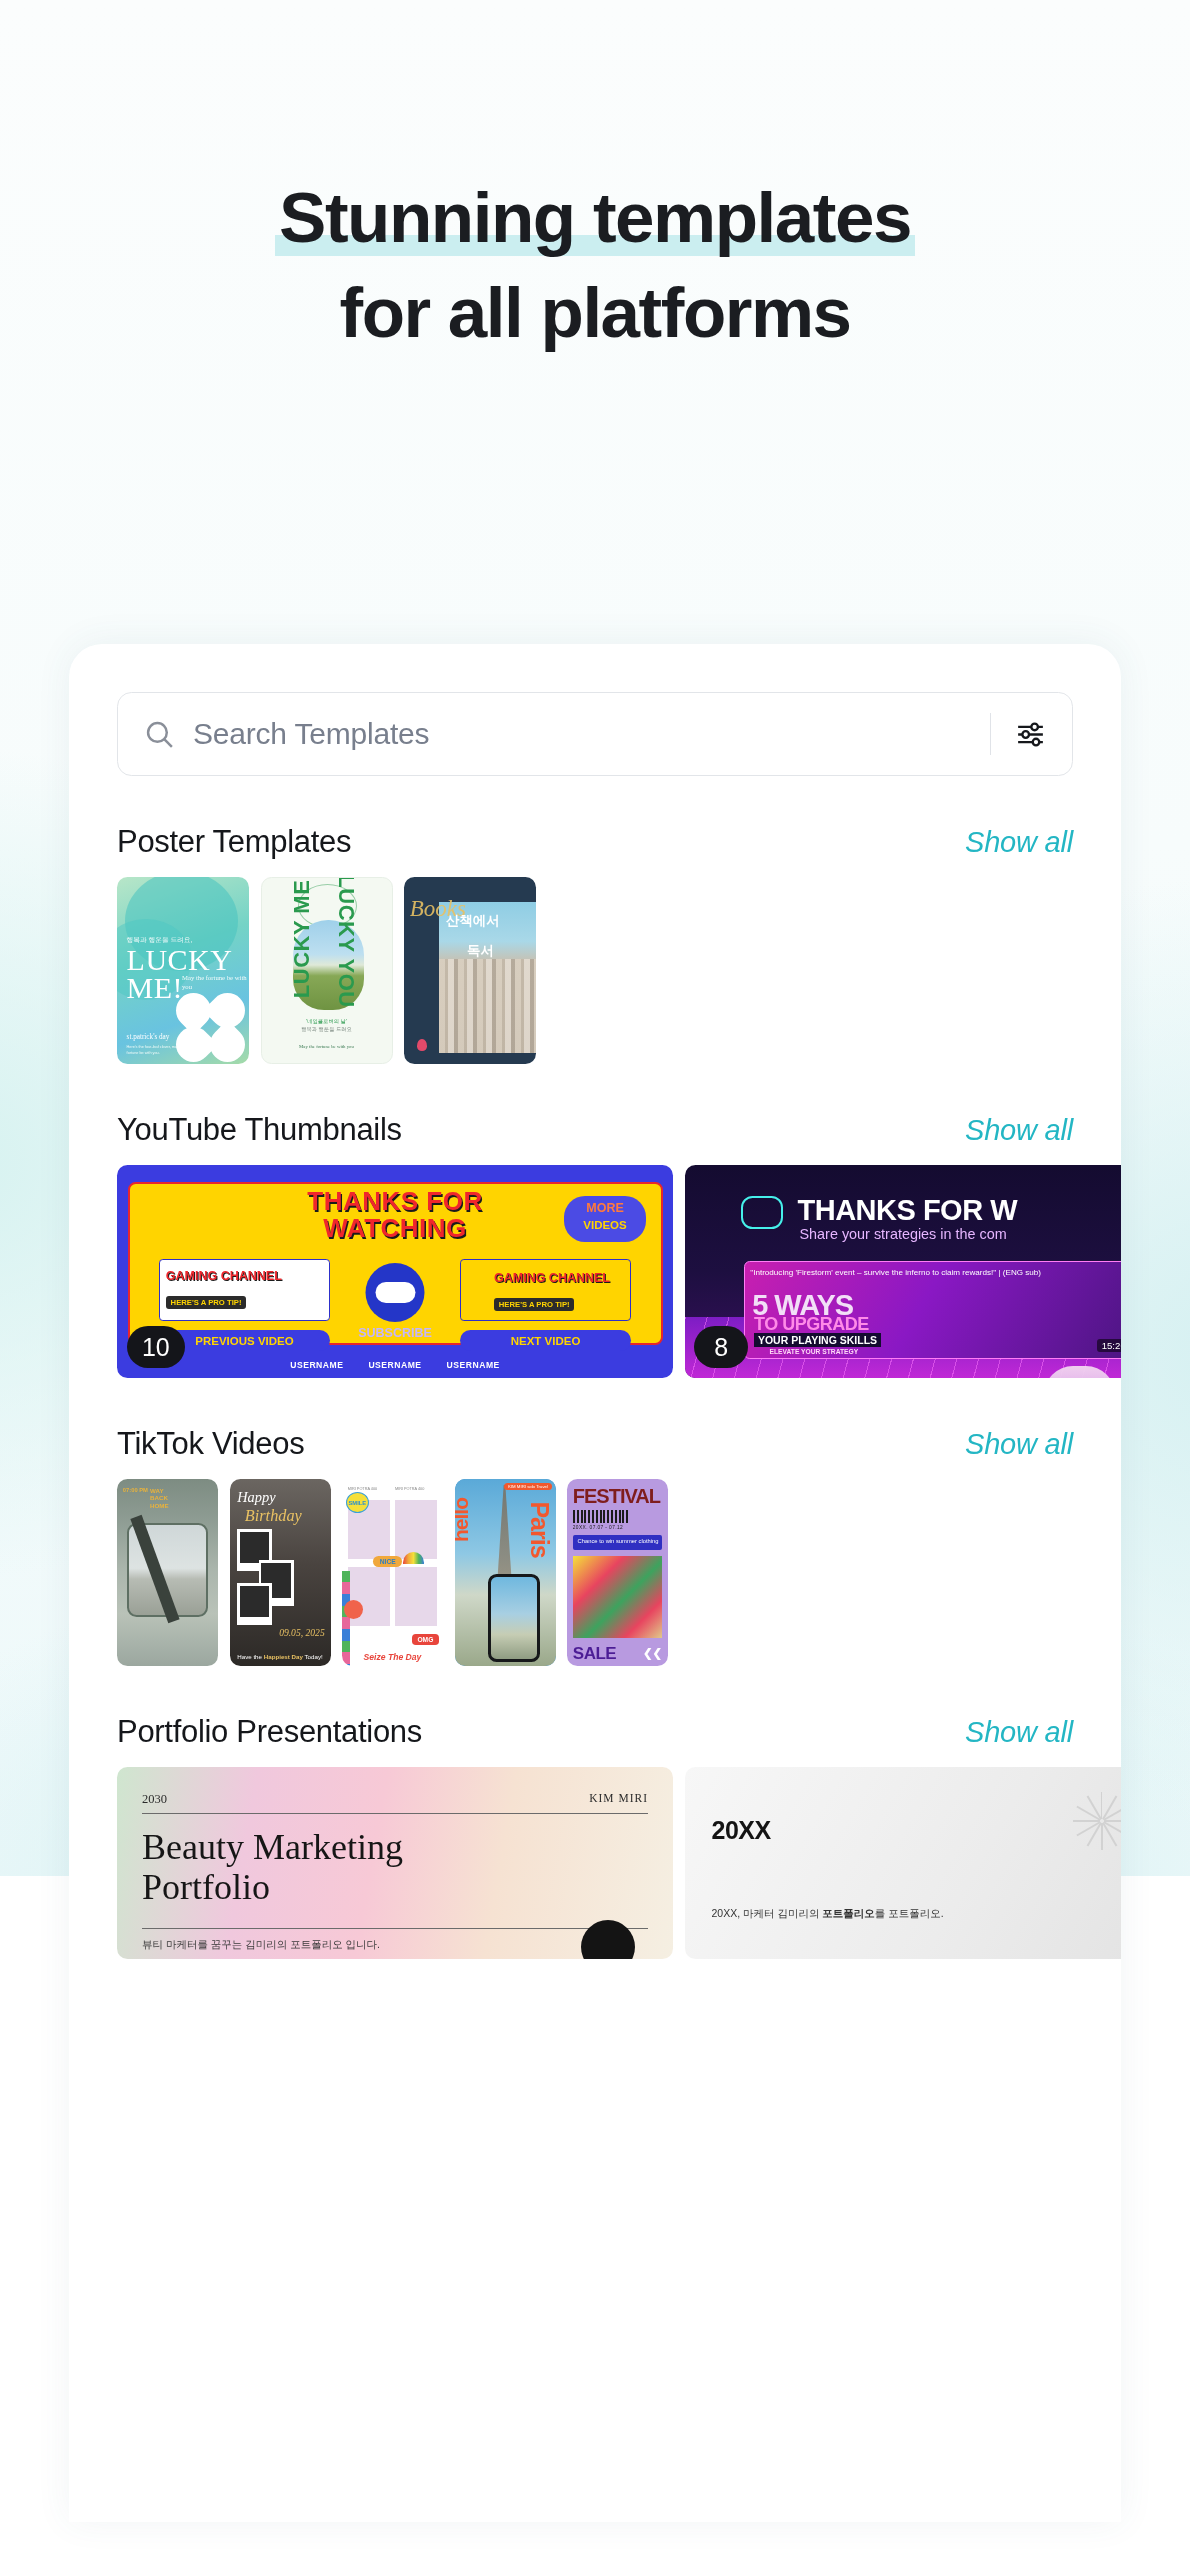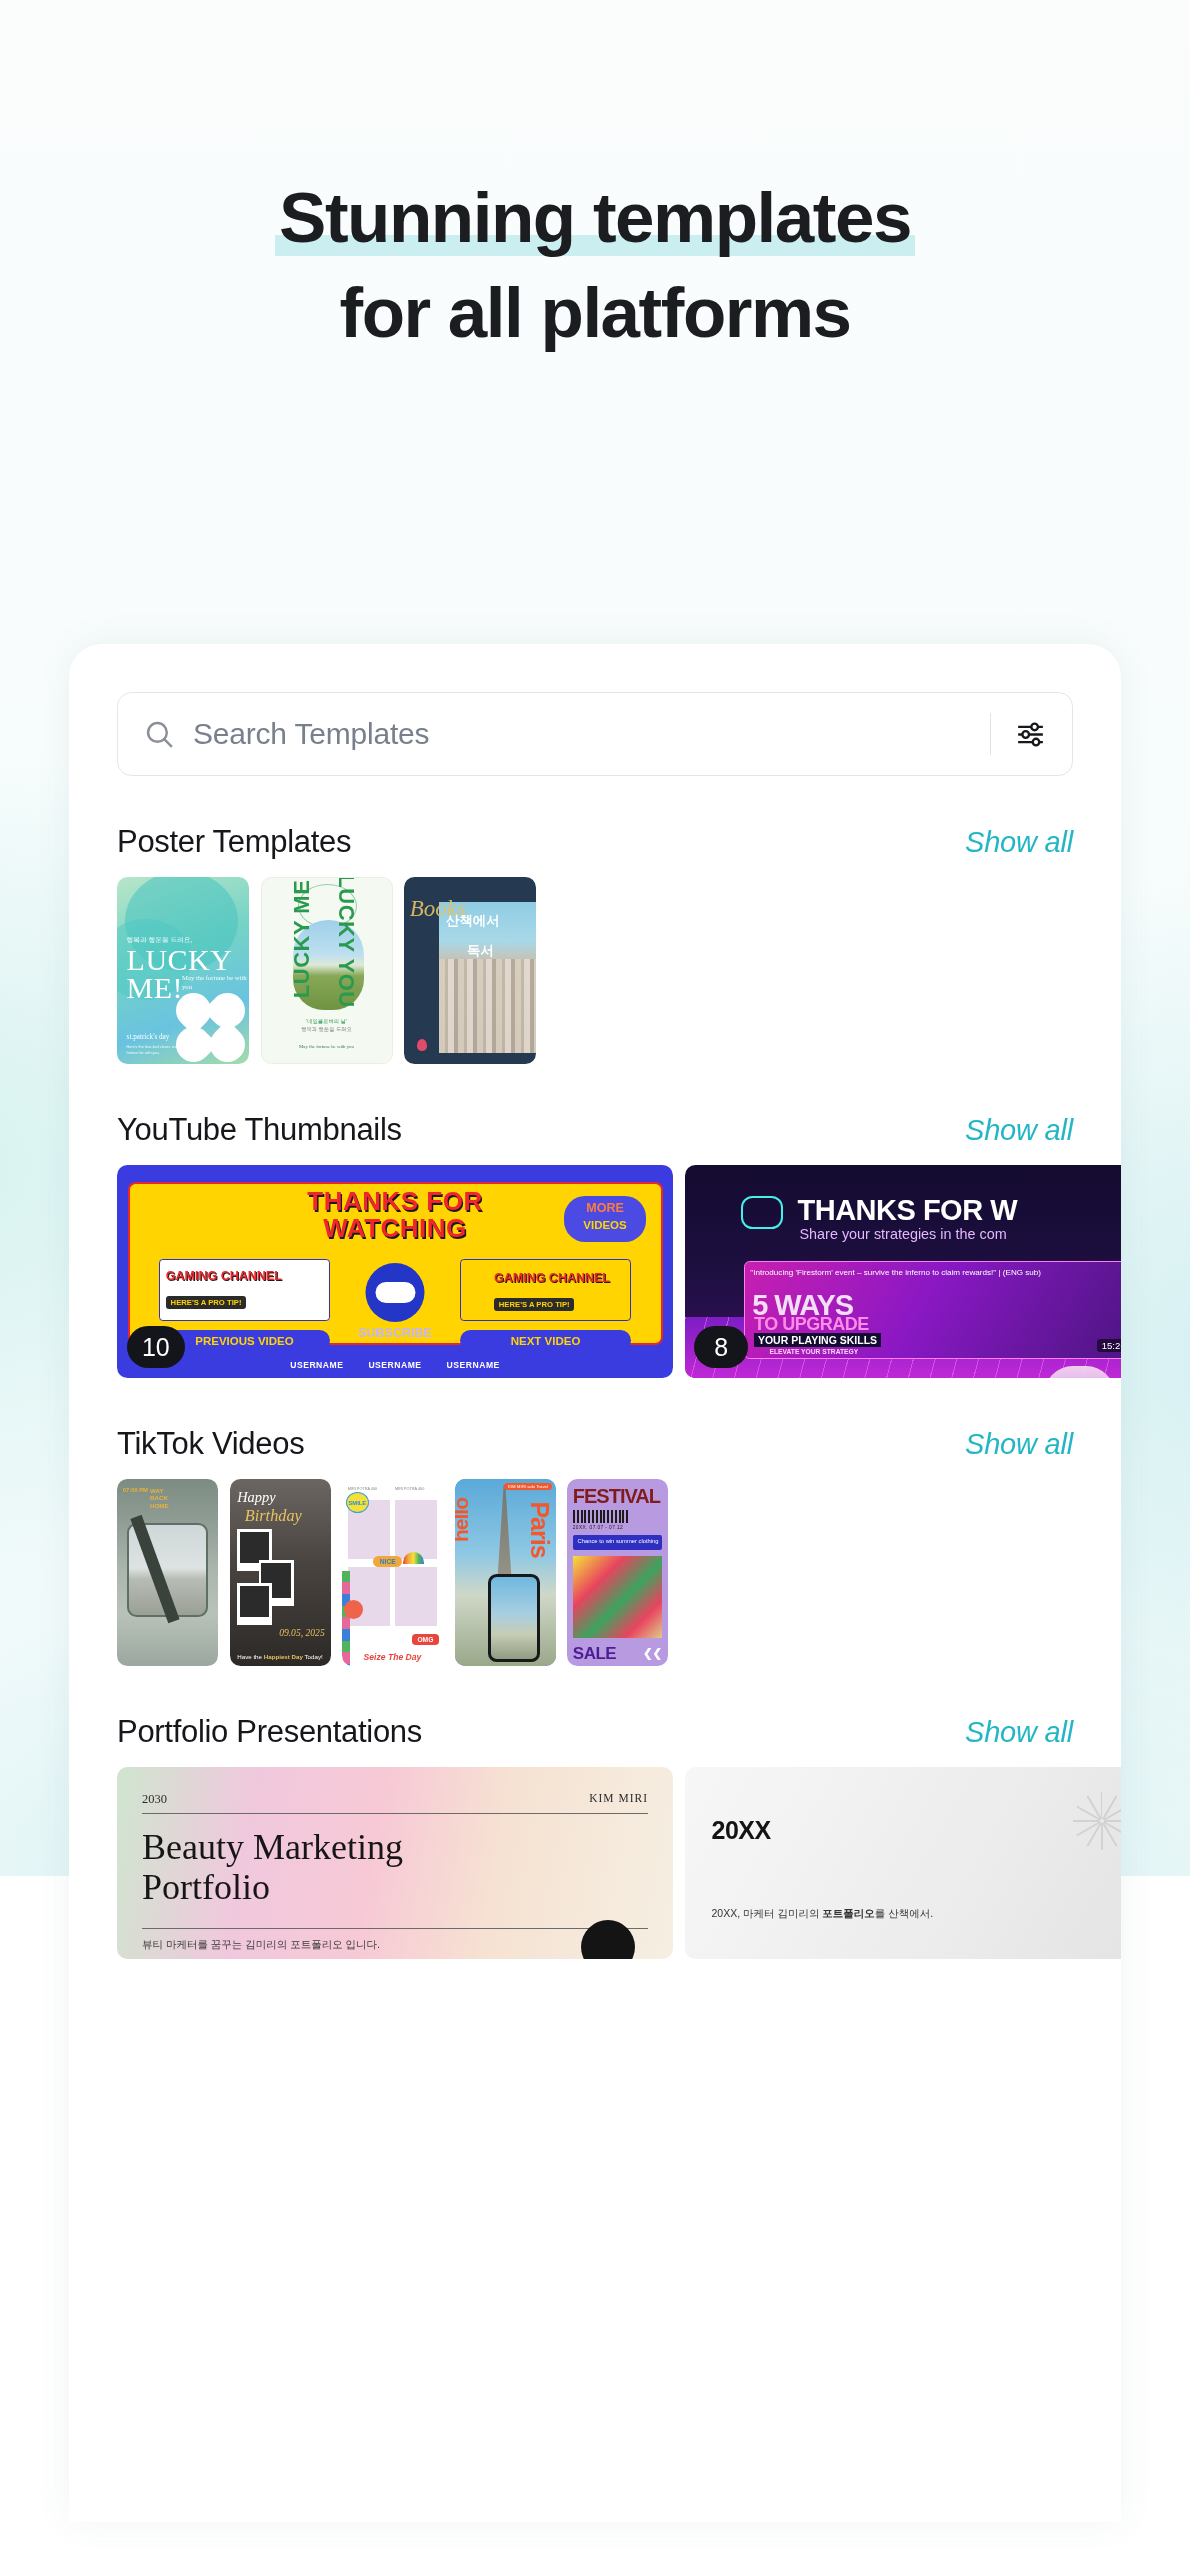--- a/index.html
+++ b/index.html
@@ -618,20 +618,20 @@
             <i style="transform:rotate(150deg)"></i>
           <i style="transform:rotate(180deg)"></i>
             <i style="transform:rotate(210deg)"></i>
             <i style="transform:rotate(240deg)"></i>
           <i style="transform:rotate(270deg)"></i>
             <i style="transform:rotate(300deg)"></i>
             <i style="transform:rotate(330deg)"></i>
         </span>
         <span class="y">20XX</span>
         <span class="kr">
-          <span>20XX, 마케터 김미리의 </span><b>포트폴리오</b><span>를 산책에서.</span>
+          <span>20XX, 마케터 김미리의 </span><b>포트폴리오</b><span>를 포트폴리오.</span>
         </span>
       </div>
     </div>
 
   </div>
 </div>
 
 
 </body></html>

